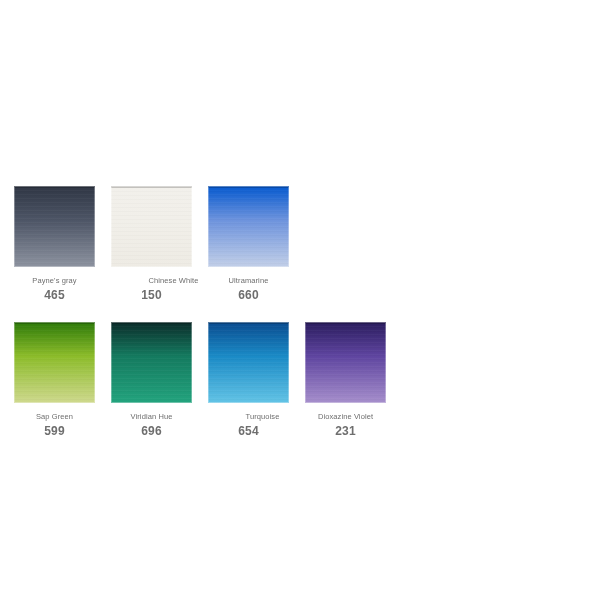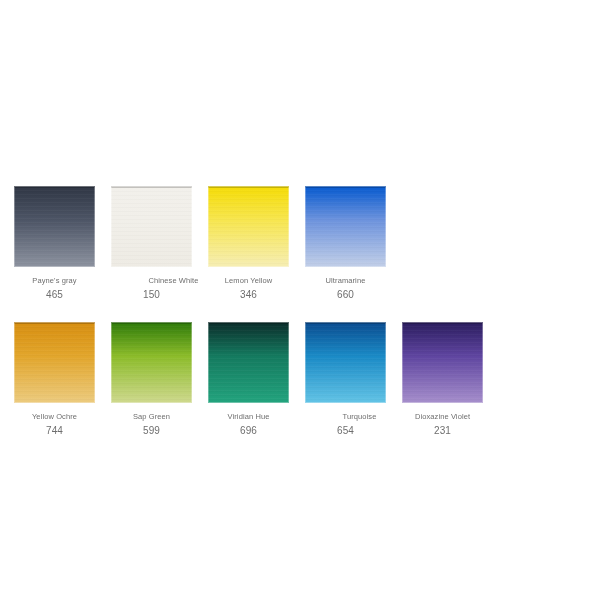--- a/index.html
+++ b/index.html
@@ -86,25 +86,26 @@
     margin-top: 9px;
     font-size: 7.5px;
     line-height: 10px;
     color: #6e6e6e;
     text-align: center;
     letter-spacing: 0.1px;
     white-space: nowrap;
   }
   .swatch-code {
     margin-top: 4px;
-    font-size: 10px;
+    font-size: 12px;
     line-height: 10px;
     color: #6e6e6e;
     text-align: center;
     letter-spacing: 0.1px;
+    font-weight: bold;
   }
 </style>
 </head>
 <body style="background: rgb(255, 255, 255);">
 
 <div class="swatch-sheet">
   <div class="grid">
 
     <div class="swatch-row">
       <div class="swatch-cell">
@@ -123,56 +124,36 @@
         <div class="swatch-chip">
           <div class="paint" style="background: linear-gradient(rgb(242, 240, 235) 0%, rgb(241, 239, 233) 42%, rgb(238, 235, 228) 100%);"></div>
           <div class="grain"></div>
           <div class="topline"></div>
           <div class="edge"></div>
         </div>
         <div class="swatch-name" style="color: rgb(110, 110, 110); margin-left: 44px;">Chinese White</div>
         <div class="swatch-code" style="color: rgb(110, 110, 110);">150</div>
       </div>
 
-      <div class="swatch-cell">
-        <div class="swatch-chip">
-          <div class="paint" style="background: linear-gradient(rgb(245, 220, 5) 0%, rgb(247, 230, 79) 42%, rgb(246, 238, 180) 100%);"></div>
-          <div class="grain"></div>
-          <div class="topline"></div>
-          <div class="edge"></div>
-        </div>
-        <div class="swatch-name" style="color: rgb(110, 110, 110);">Lemon Yellow</div>
-        <div class="swatch-code" style="color: rgb(110, 110, 110);">346</div>
-      </div>
 
 
       <div class="swatch-cell">
         <div class="swatch-chip">
           <div class="paint" style="background: linear-gradient(rgb(5, 89, 207) 0%, rgb(109, 147, 221) 42%, rgb(194, 207, 232) 100%);"></div>
           <div class="grain"></div>
           <div class="topline"></div>
           <div class="edge"></div>
         </div>
         <div class="swatch-name" style="color: rgb(110, 110, 110);">Ultramarine</div>
         <div class="swatch-code" style="color: rgb(110, 110, 110);">660</div>
       </div>
     </div>
 
     <div class="swatch-row">
 
-      <div class="swatch-cell">
-        <div class="swatch-chip">
-          <div class="paint" style="background: linear-gradient(rgb(215, 142, 16) 0%, rgb(226, 166, 44) 42%, rgb(236, 203, 127) 100%);"></div>
-          <div class="grain"></div>
-          <div class="topline"></div>
-          <div class="edge"></div>
-        </div>
-        <div class="swatch-name" style="color: rgb(110, 110, 110);">Yellow Ochre</div>
-        <div class="swatch-code" style="color: rgb(110, 110, 110);">744</div>
-      </div>
 
       <div class="swatch-cell">
         <div class="swatch-chip">
           <div class="paint" style="background: linear-gradient(rgb(45, 122, 9) 0%, rgb(140, 188, 42) 42%, rgb(207, 217, 142) 100%);"></div>
           <div class="grain"></div>
           <div class="topline"></div>
           <div class="edge"></div>
         </div>
         <div class="swatch-name" style="color: rgb(110, 110, 110);">Sap Green</div>
         <div class="swatch-code" style="color: rgb(110, 110, 110);">599</div>

